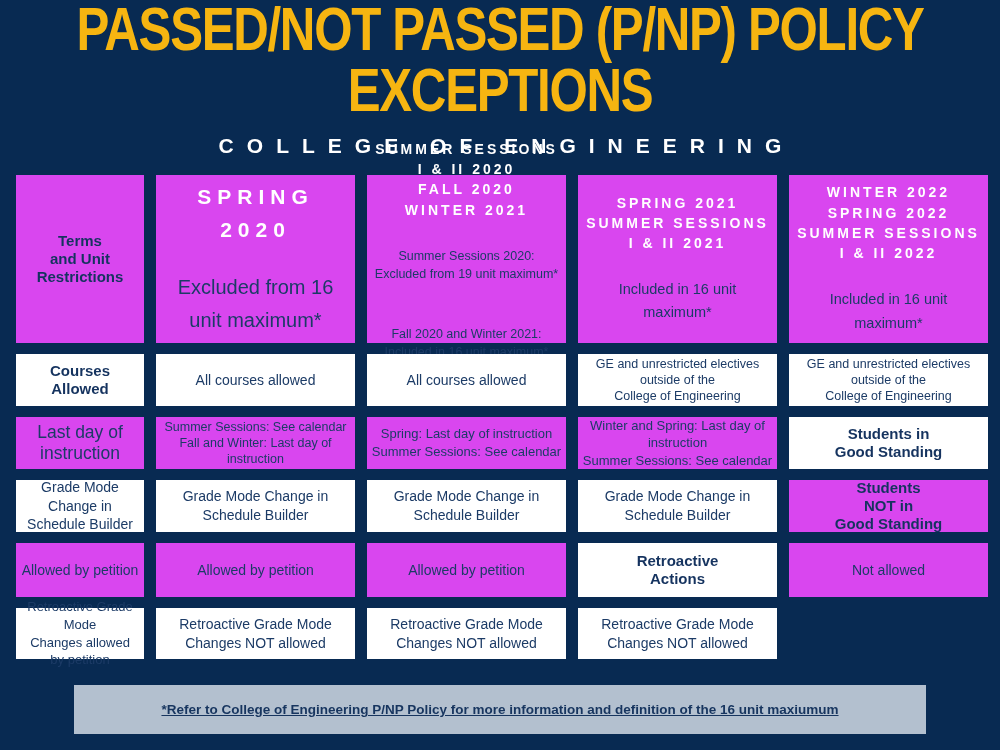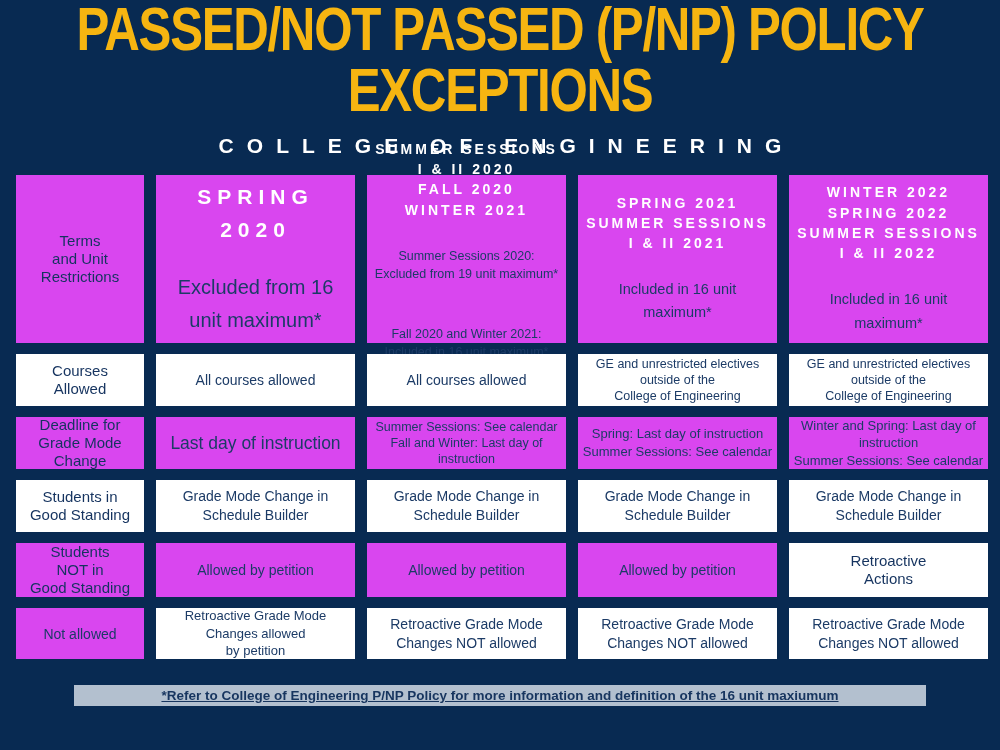--- a/index.html
+++ b/index.html
@@ -51,21 +51,21 @@
     align-items: center;
     justify-content: center;
     text-align: center;
     white-space: pre-line;
     color: #1c3b66;
     box-sizing: border-box;
     padding: 3px 1px;
   }
   .gray  { background: #d946ef; }
   .white { background: #ffffff; }
-  .rowhead { font-weight: normal; font-size: 15px; line-height: 1.18; color: #15335f; padding: 3px 2px; }
+  .rowhead { font-weight: bold; font-size: 15px; line-height: 1.18; color: #15335f; padding: 3px 2px; }
   
   .headcell {
     flex-direction: column;
     gap: 24px;
     padding: 10px 6px;
   }
   .headcell.tight { gap: 9px; }
   .term {
     color: #ffffff;
     font-weight: bold;
@@ -85,21 +85,21 @@
   .t-lg { font-size: 14px; }
   .t-md { font-size: 14px;  line-height: 1.35; }
   .t-sm { font-size: 13px;  line-height: 1.35; }
   .t-xs { font-size: 12.5px; line-height: 1.3; }
   
   .footbar {
     position: absolute;
     left: 74px;
     top: 685px;
     width: 852px;
-    height: 21px;
+    height: 49px;
     background: #b3c0cf;
     display: flex;
     align-items: center;
     justify-content: center;
   }
   .footnote {
     color: #17355f;
     font-weight: bold;
     font-size: 13.5px;
     text-decoration: underline;
@@ -165,23 +165,20 @@
 Allowed</div>
     <div class="cell white t-lg">All courses allowed</div>
     <div class="cell white t-lg">All courses allowed</div>
     <div class="cell white t-xs">GE and unrestricted electives
 outside of the
 College of Engineering</div>
     <div class="cell white t-xs">GE and unrestricted electives
 outside of the
 College of Engineering</div>
 
-    <div class="cell gray rowhead">Deadline for
-Grade Mode
-Change</div>
     <div class="cell gray t-xl">Last day of instruction</div>
     <div class="cell gray t-xs">Summer Sessions: See calendar
 Fall and Winter: Last day of instruction</div>
     <div class="cell gray t-sm">Spring: Last day of instruction
 Summer Sessions: See calendar</div>
     <div class="cell gray t-sm">Winter and Spring: Last day of
 instruction
 Summer Sessions: See calendar</div>
 
     <div class="cell white rowhead">Students in

